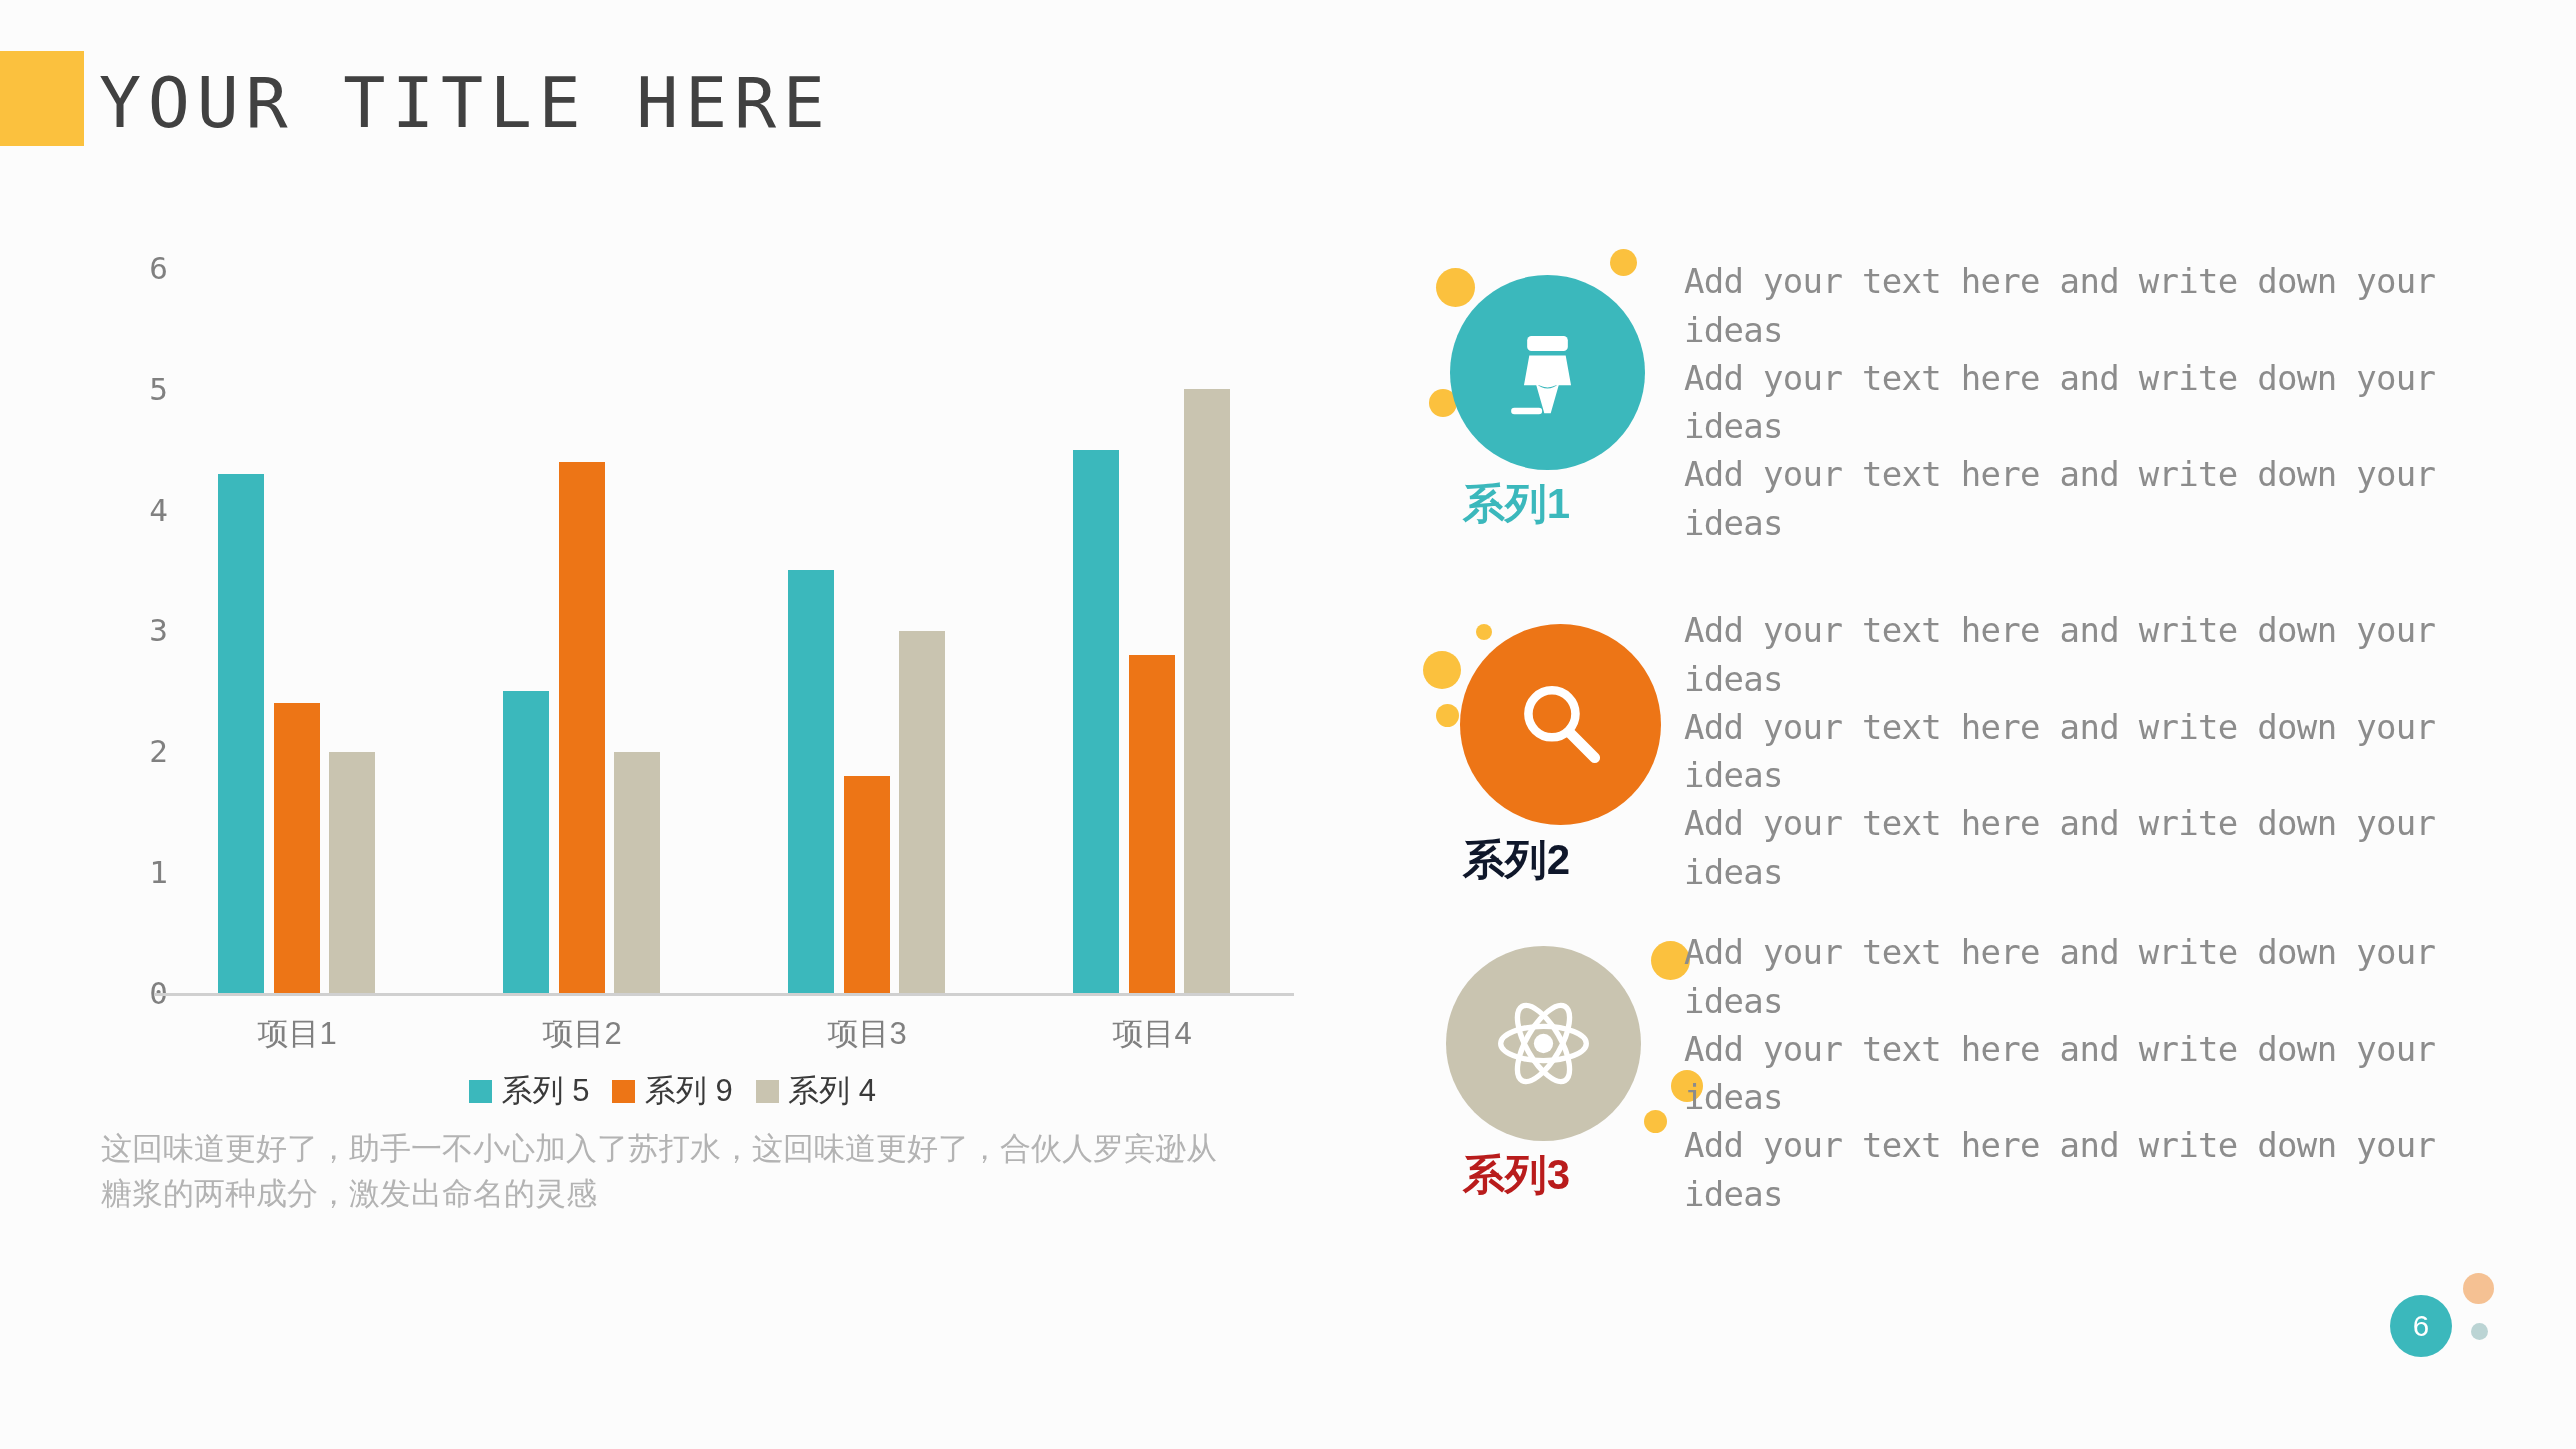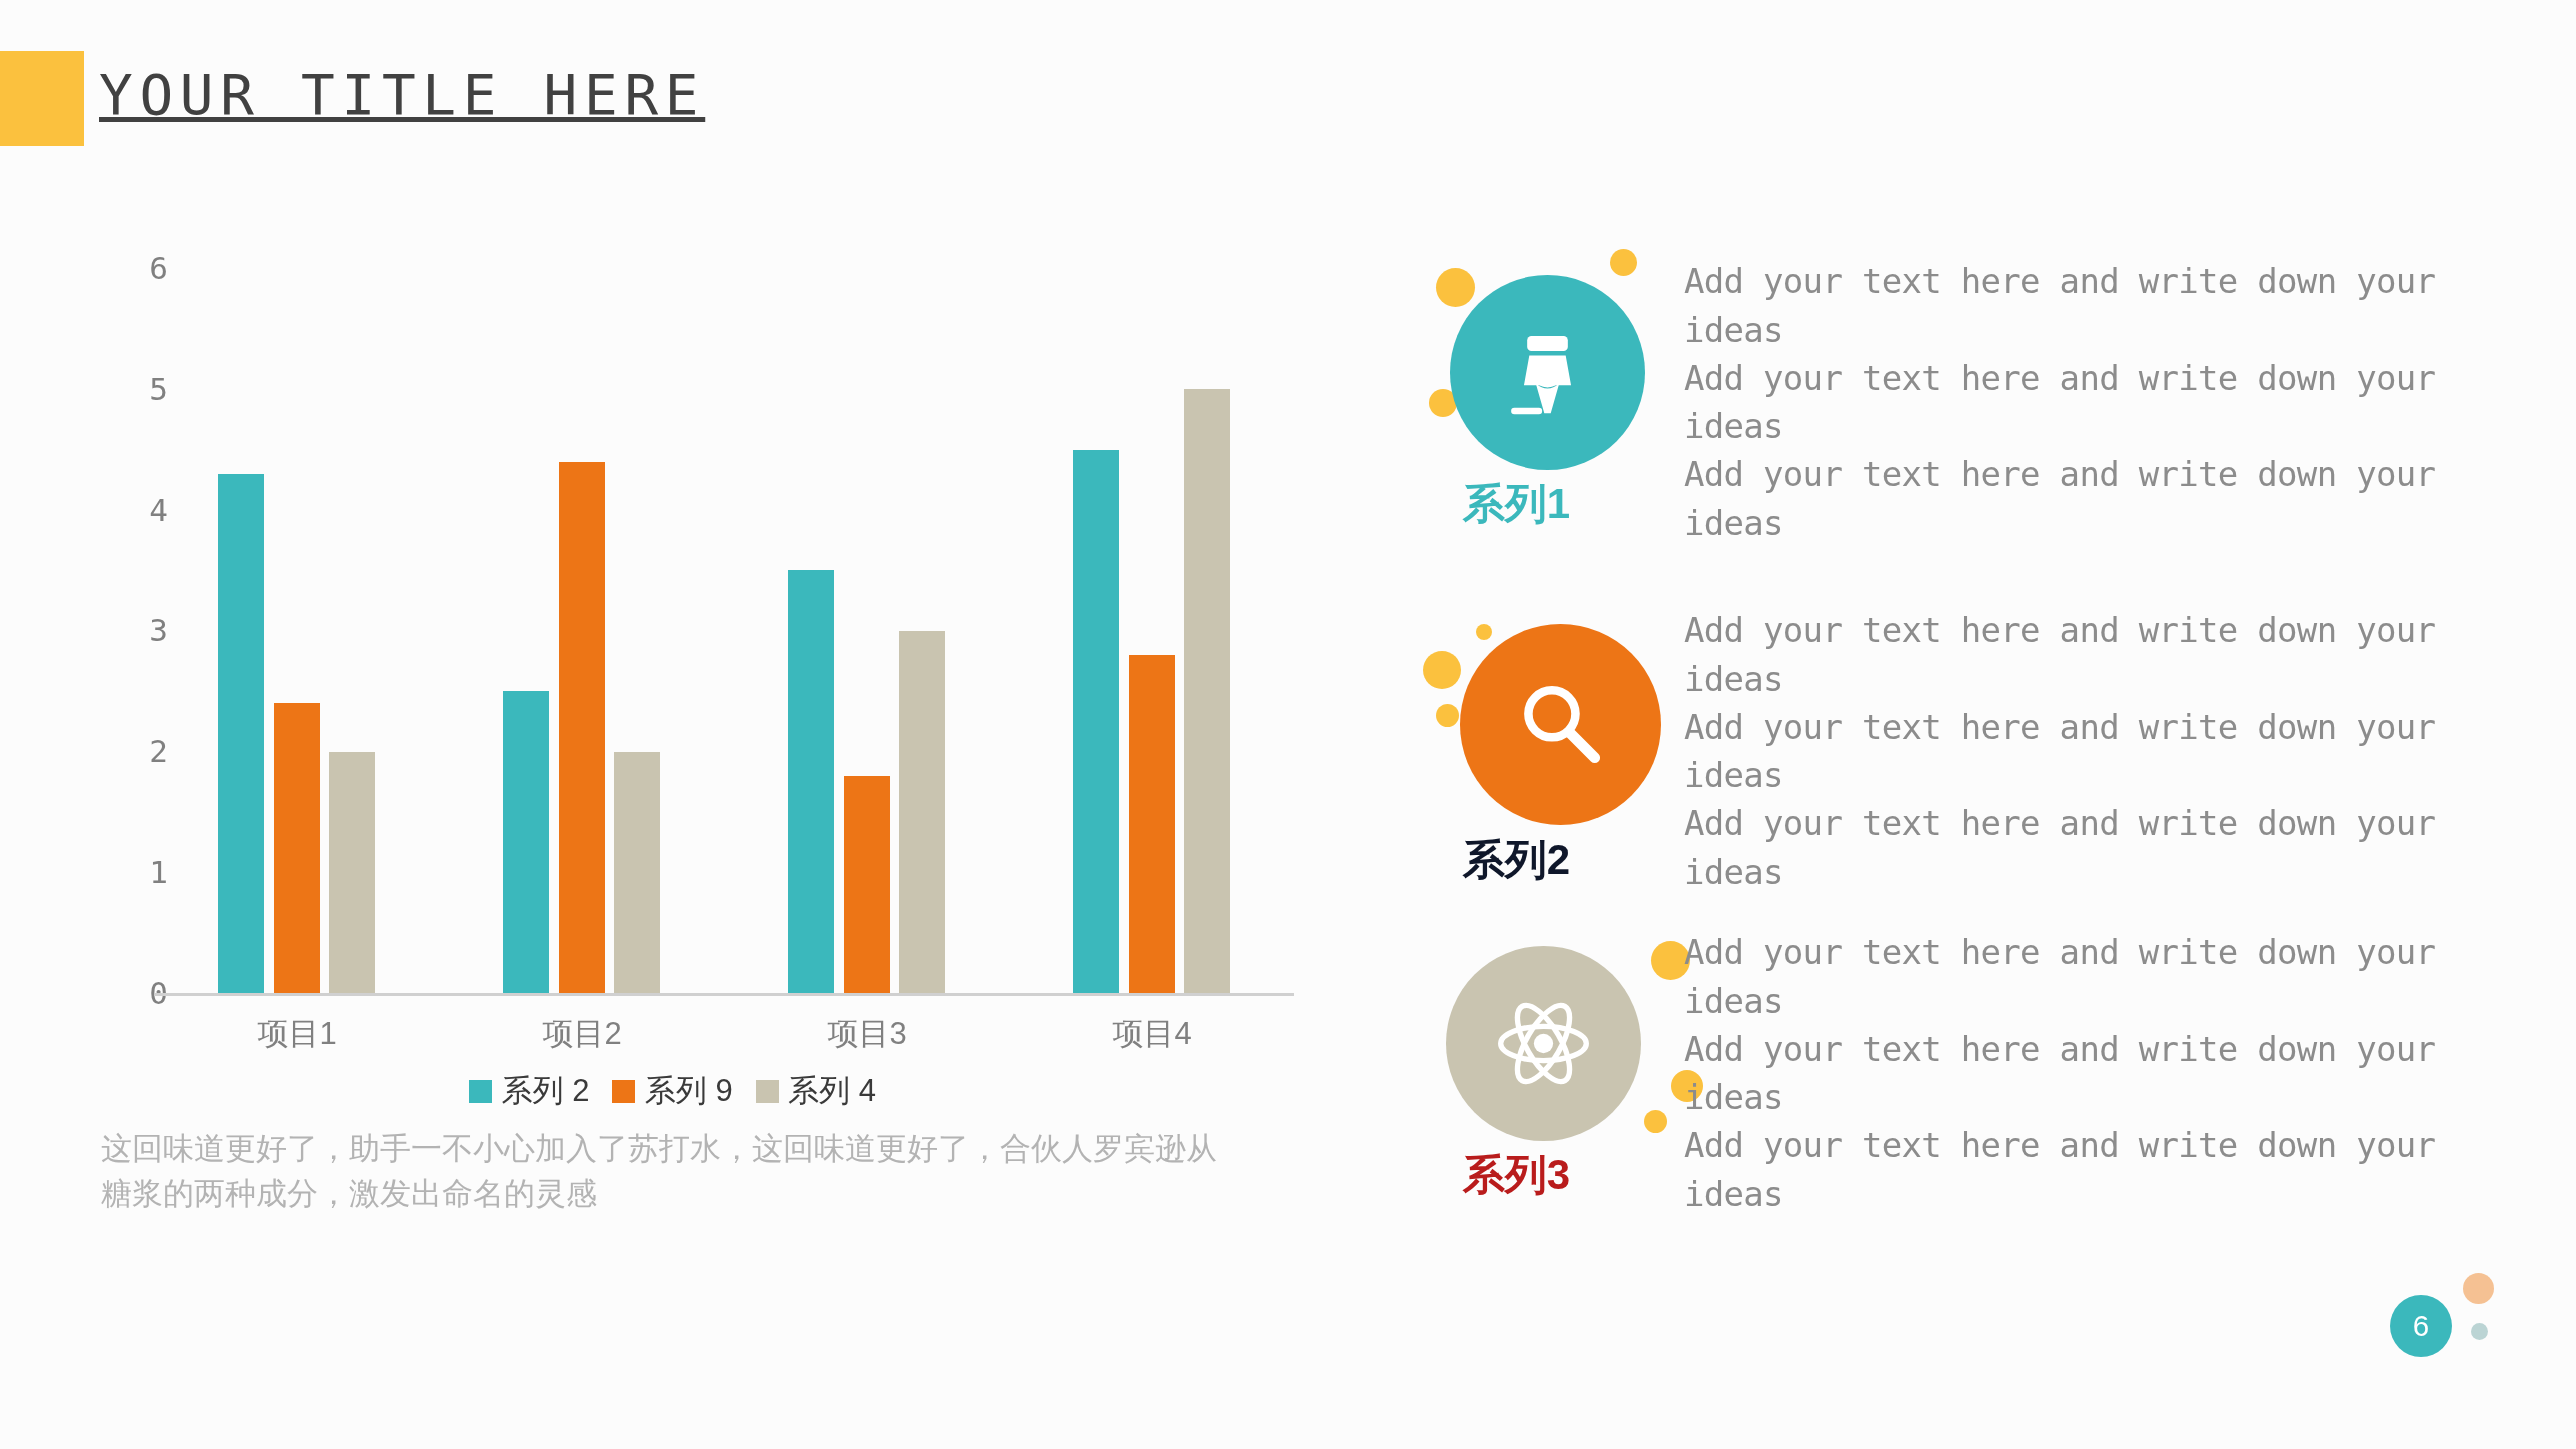--- a/index.html
+++ b/index.html
@@ -6,23 +6,23 @@
   body{
     width:2576px;height:1449px;position:relative;overflow:hidden;
     background:#FCFCFC;
     font-family:"Liberation Sans","DejaVu Sans",sans-serif;
   }
 
   
   #title-bar{position:absolute;left:0;top:51px;width:84px;height:95px;background:#FBC13E;}
   #page-title{
     position:absolute;left:99px;top:62px;
-    font-size:56px;letter-spacing:6.7px;color:#414141;
+    font-size:70px;letter-spacing:6.7px;color:#414141;
     font-family:"DejaVu Sans Mono","Liberation Mono",monospace;
-    font-weight:400;white-space:nowrap;text-decoration:underline;
+    font-weight:400;white-space:nowrap;
   }
 
   
   #chart-area{position:absolute;left:40px;top:248px;width:1228px;height:872px;}
   #plot{position:absolute;left:114px;top:20px;width:1140px;height:725px;}
   .ytick{
     position:absolute;right:1100px;transform:translateY(-50%);
     font-size:31px;color:#808080;white-space:nowrap;
     font-family:"DejaVu Sans Mono","Liberation Mono",monospace;
   }
@@ -126,21 +126,21 @@
       <div class="xtick" style="left: 257px;">项目1</div>
       <div class="xtick" style="left: 542px;">项目2</div>
       <div class="xtick" style="left: 827px;">项目3</div>
       <div class="xtick" style="left: 1112px;">项目4</div>
     </div>
 </div>
 
 <div id="legend">
     <div class="legend-item">
       <span class="legend-swatch" style="background: rgb(59, 184, 188);"></span>
-      <span class="legend-label">系列 2</span>
+      <span class="legend-label">系列 5</span>
     </div>
     <div class="legend-item">
       <span class="legend-swatch" style="background: rgb(237, 117, 22);"></span>
       <span class="legend-label">系列 9</span>
     </div>
     <div class="legend-item">
       <span class="legend-swatch" style="background: rgb(201, 196, 176);"></span>
       <span class="legend-label">系列 4</span>
     </div>
   </div>

